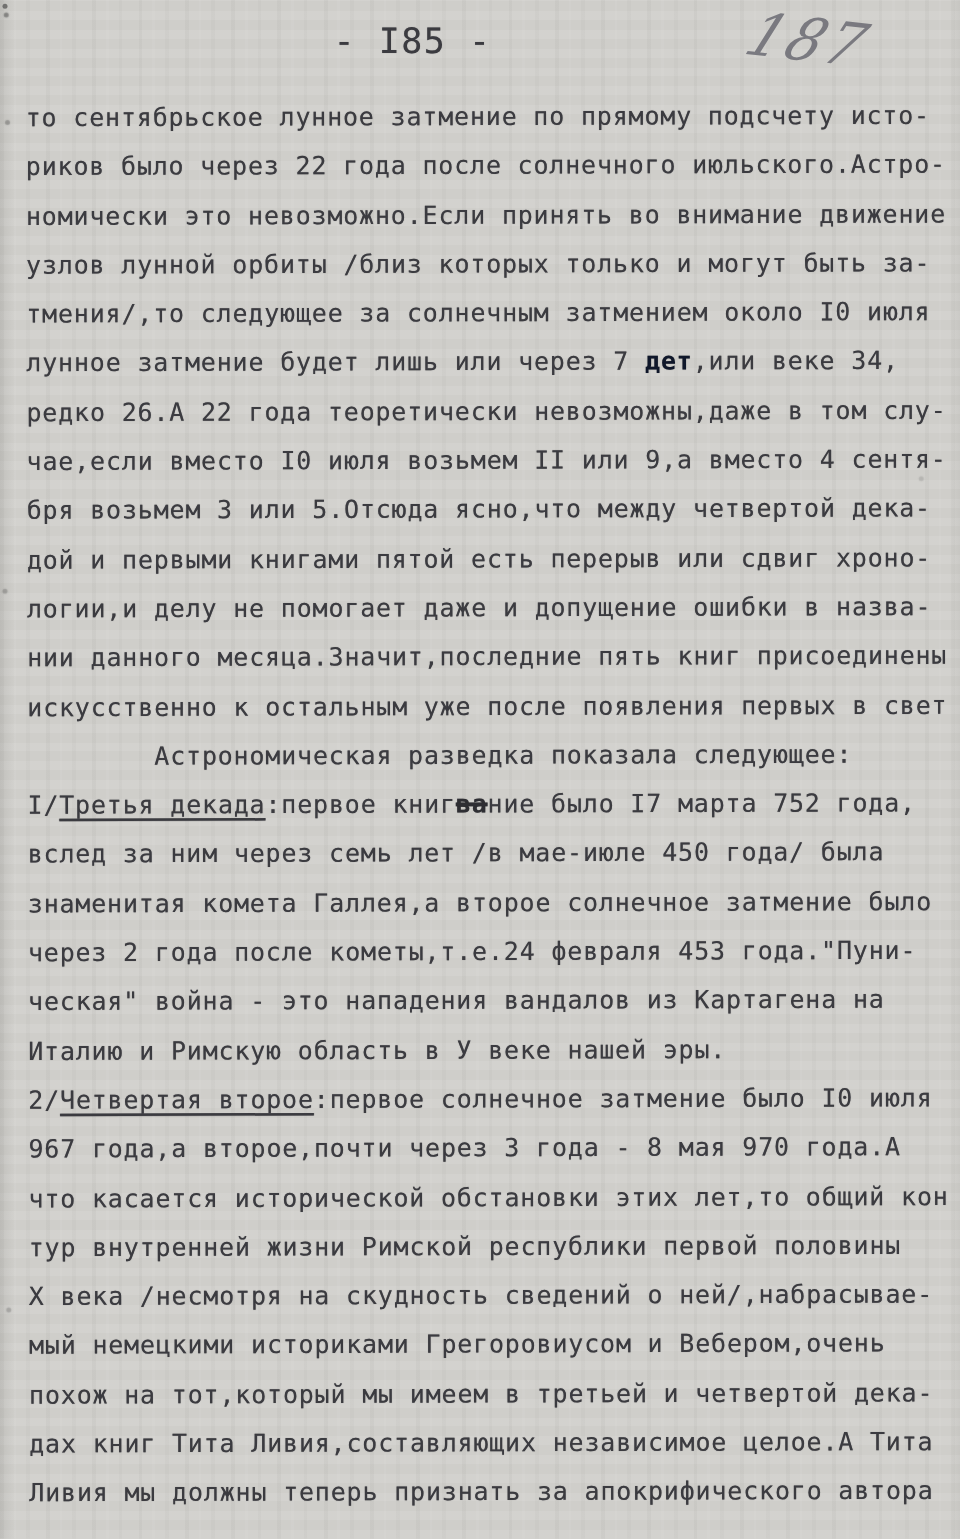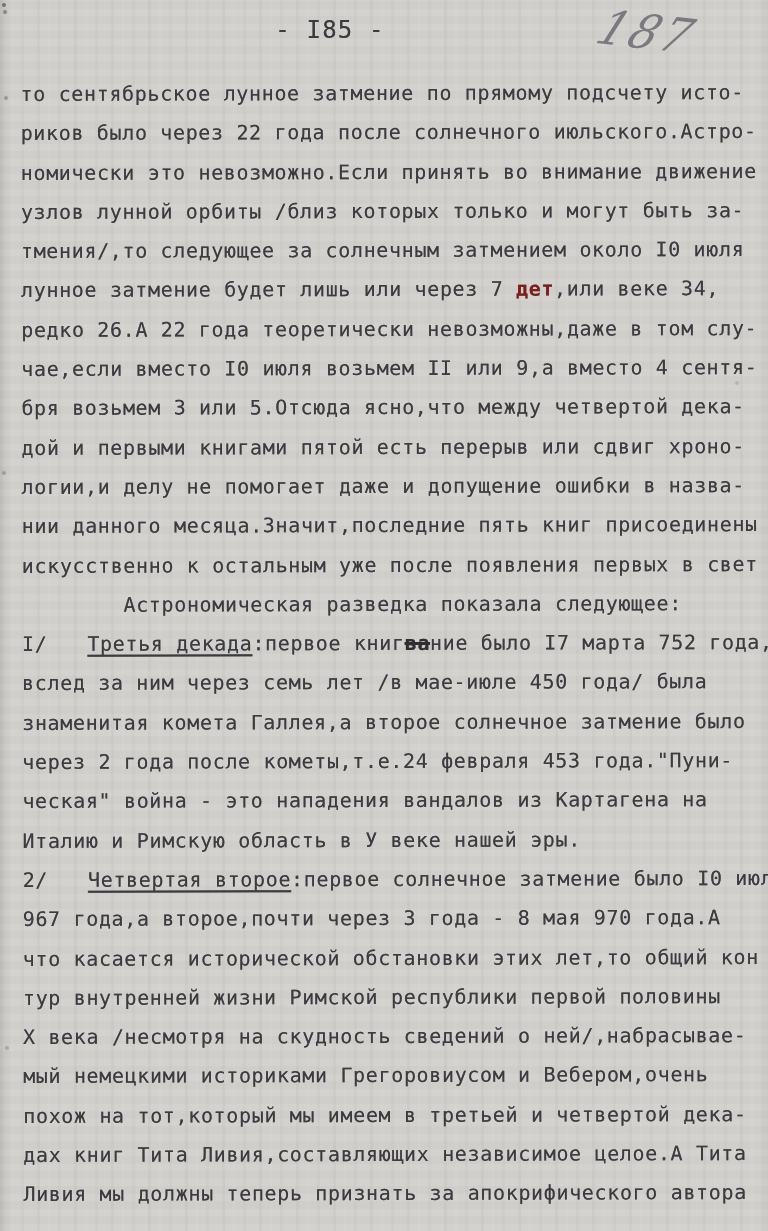--- a/index.html
+++ b/index.html
@@ -26,21 +26,21 @@
         rgba(255,255,255,0.03) 0 7px,
         rgba(0,0,0,0.015) 7px 15px);
     font-family: "DejaVu Sans Mono", monospace;
   }
   .page-header {
     position: absolute;
     top: 16px;
     left: 0;
     width: 660px;
     text-align: center;
-    font-size: 24px;
+    font-size: 28px;
     letter-spacing: 1.2px;
     color: #3b3b40;
     text-shadow: 0 0 0.6px rgba(40,40,44,0.55);
   }
   .handwritten-number {
     position: absolute;
     top: 0px;
     left: 612px;
     font-family: "DejaVu Serif", serif;
     font-style: italic;
@@ -65,32 +65,31 @@
     letter-spacing: 0.65px;
     white-space: pre;
     color: #3b3b40;
     text-shadow: 0 0 0.6px rgba(40,40,44,0.55);
   }
   .seg-n { }
   .seg-u {
     text-decoration: underline;
     text-decoration-thickness: 2px;
     text-underline-offset: 4px;
-    margin-left: 40px;
   }
   .seg-st {
     text-decoration: line-through;
     text-decoration-thickness: 3px;
     color: #2e2e33;
     font-weight: bold;
     margin-top: 12px;
   }
   .seg-b {
     font-weight: bold;
-    color: #7f1d1d;
+    color: #0f172a;
   }
   .specks {
     position: absolute;
     left: 2px;
     top: 3px;
     width: 4px;
     height: 4px;
     border-radius: 50%;
     background: rgba(45,45,45,0.55);
     box-shadow:

